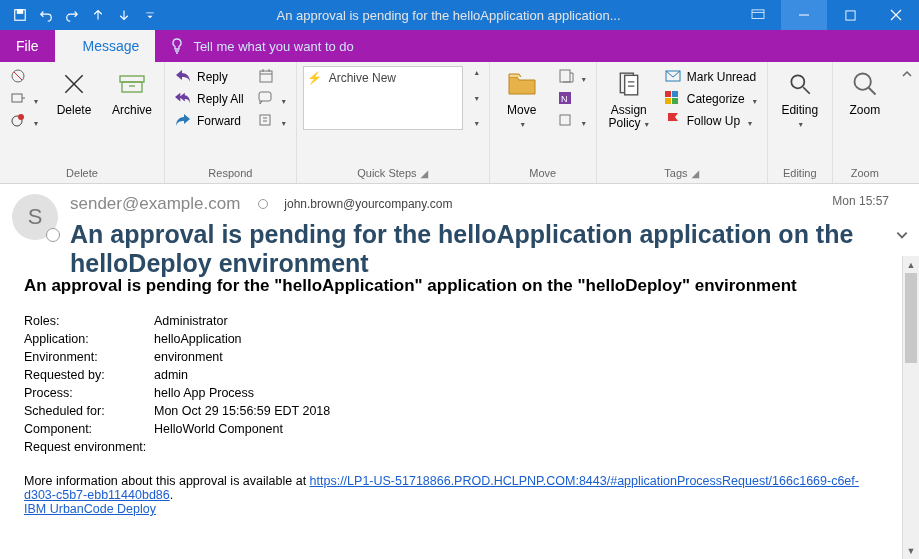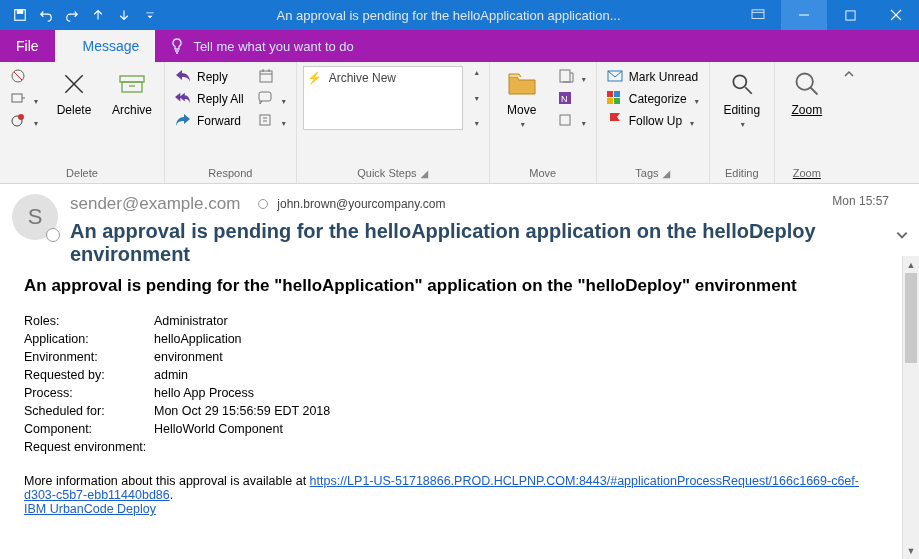--- a/index.html
+++ b/index.html
@@ -36,24 +36,24 @@
 .quicksteps { width: 160px; height: 64px; border:1px solid #ccc; background:#fff; padding:4px; font-size:12px; color:#444; display:flex; align-items:flex-start; gap:6px;}
 .collapse { display:flex; align-items:flex-start; padding:6px 10px 0 4px; color:#666;}
 
 
 .msg-head { display:flex; padding: 10px 12px 6px 12px; gap: 12px; position:relative;}
 .avatar { width: 46px; height:46px; background:#e1e1e1; border-radius:50%; display:flex; align-items:center; justify-content:center; font-size:22px; color:#777; position:relative;}
 .avatar::after{content:""; position:absolute; right:-2px; bottom:-2px; width:12px; height:12px; border:1px solid #999; border-radius:50%; background:#fff;}
 .head-right{ flex:1; }
 .fromline{ display:flex; align-items:center; gap:18px; color:#777;}
 .fromline .sender{ font-size:17px; color:#888;}
-.recip{ font-size:12px; color:#444; display:flex; align-items:center; gap:9px;}
+.recip{ font-size:12px; color:#444; display:flex; align-items:center; gap:16px;}
 .recip .circ{ width:10px;height:10px;border:1px solid #999;border-radius:50%;}
 .timestamp{ position:absolute; right:30px; top:10px; color:#666; font-size:12px;}
-.subject{ font-size:20px; font-weight:600; color:#2b4a66; margin-top:6px;}
+.subject{ font-size:25px; font-weight:600; color:#2b4a66; margin-top:6px;}
 .chev-down{ position:absolute; right:10px; top:44px; color:#666;}
 
 
 .body-wrap{ position:relative; height:calc(559px - 30px - 32px - 122px - 72px); }
 .scrollbar{ position:absolute; right:0; top:0; bottom:0; width:17px; background:#f0f0f0; border-left:1px solid #ddd;}
 .scrollbar .thumb-up,.scrollbar .thumb-down{height:17px;display:flex;align-items:center;justify-content:center;color:#666;font-size:9px;}
 .scrollbar .track{position:absolute; top:17px; bottom:17px; left:0; right:0;}
 .scrollbar .thumb{position:absolute; top:0; height:90px; left:2px; right:2px; background:#c8c8c8;}
 .msg-body{ padding: 20px 24px 10px 24px; overflow:auto; height:100%; margin-right:17px;}
 .body-title{ font-size:17px; font-weight:700; margin-bottom:16px;}
@@ -312,20 +312,30 @@
             </span>
             <span class="drop">▾</span>
           </div>
       </div>
     </div>
     <div class="group-label">Move</div>
   </div>
 
   <div class="group">
     <div class="group-body">
+      <div class="bigbtn">
+        <span class="icon">
+            <svg width="26" height="26" viewBox="0 0 24 24" fill="none" stroke="#555" stroke-width="1.3">
+              <rect x="4" y="2" width="12" height="18"></rect>
+              <rect x="8" y="4" width="12" height="18" fill="#fff"></rect>
+              <path d="M11 10h6M11 14h6"></path>
+            </svg>
+          </span>
+        <span class="lbl"><span>Assign Policy</span><span class="drop"> ▾</span></span>
+      </div>
       <div class="vcol">
         <div class="smallbtn">
             <span class="icon">
               <svg width="16" height="12" viewBox="0 0 16 12" fill="none" stroke="#2a7ab8">
                 <rect x="1" y="1" width="14" height="10"></rect>
                 <path d="M1 1l7 6 7-6"></path>
               </svg>
             </span>
             <span>Mark Unread</span>
           </div>
@@ -366,21 +376,21 @@
               <circle cx="10" cy="10" r="6"></circle>
               <path d="M15 15l6 6"></path>
             </svg>
           </span>
         <span class="lbl"><span>Editing</span><br><span class="drop">▾</span></span>
       </div>
     </div>
     <div class="group-label">Editing</div>
   </div>
 
-  <div class="group" style="border-right:none;text-decoration:underline;">
+  <div class="group" style="border-right:none;">
     <div class="group-body">
       <div class="bigbtn">
         <span class="icon">
             <svg width="28" height="28" viewBox="0 0 24 24" fill="none" stroke="#666" stroke-width="1.6">
               <circle cx="10" cy="10" r="7"></circle>
               <path d="M15 15l6 6"></path>
             </svg>
           </span>
         <span class="lbl">Zoom</span>
       </div>

